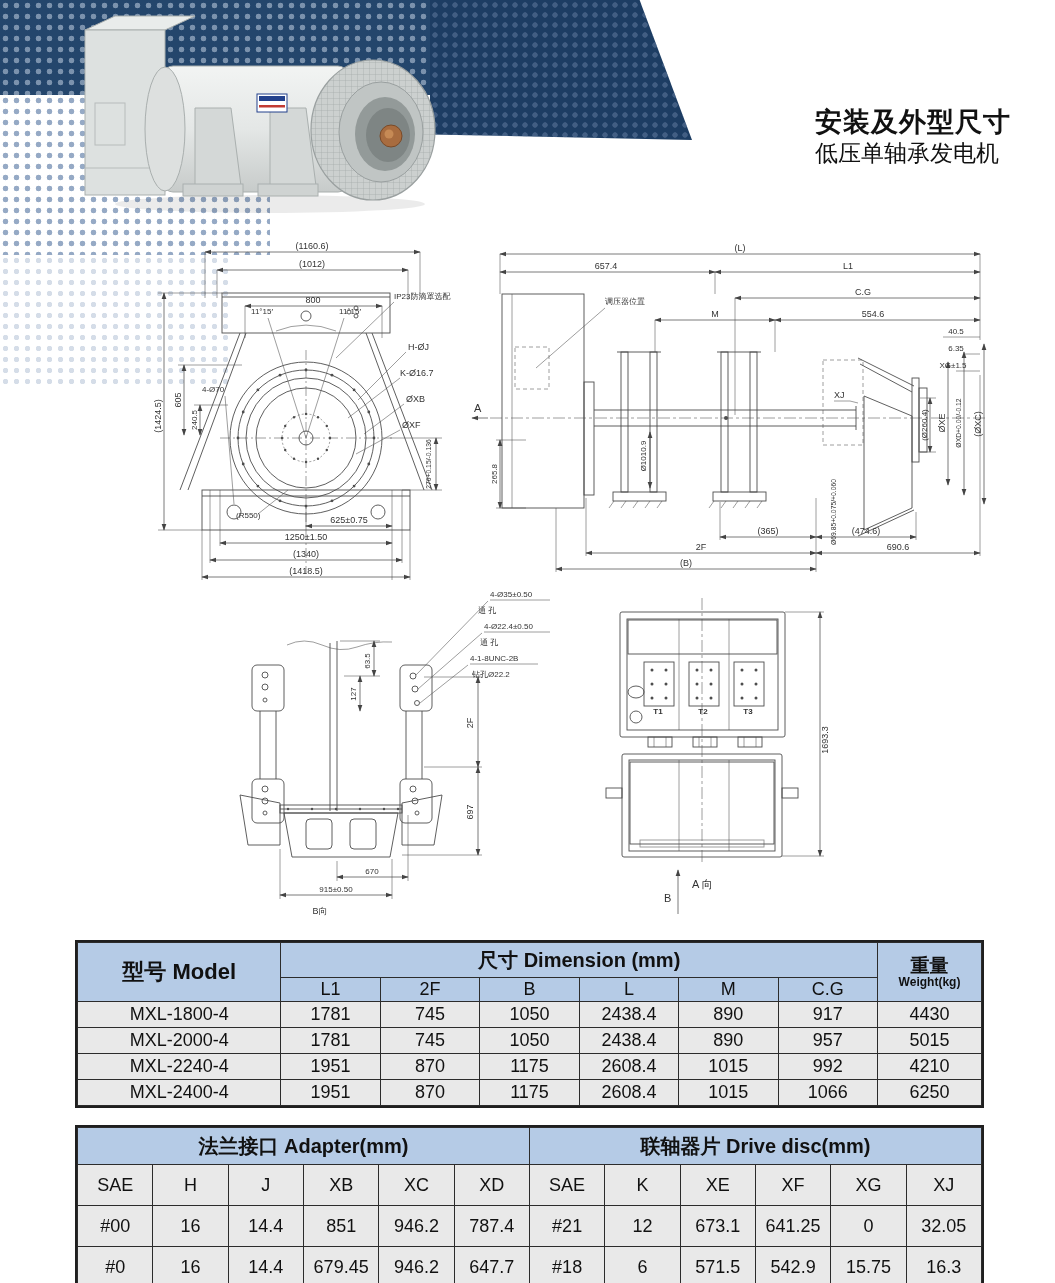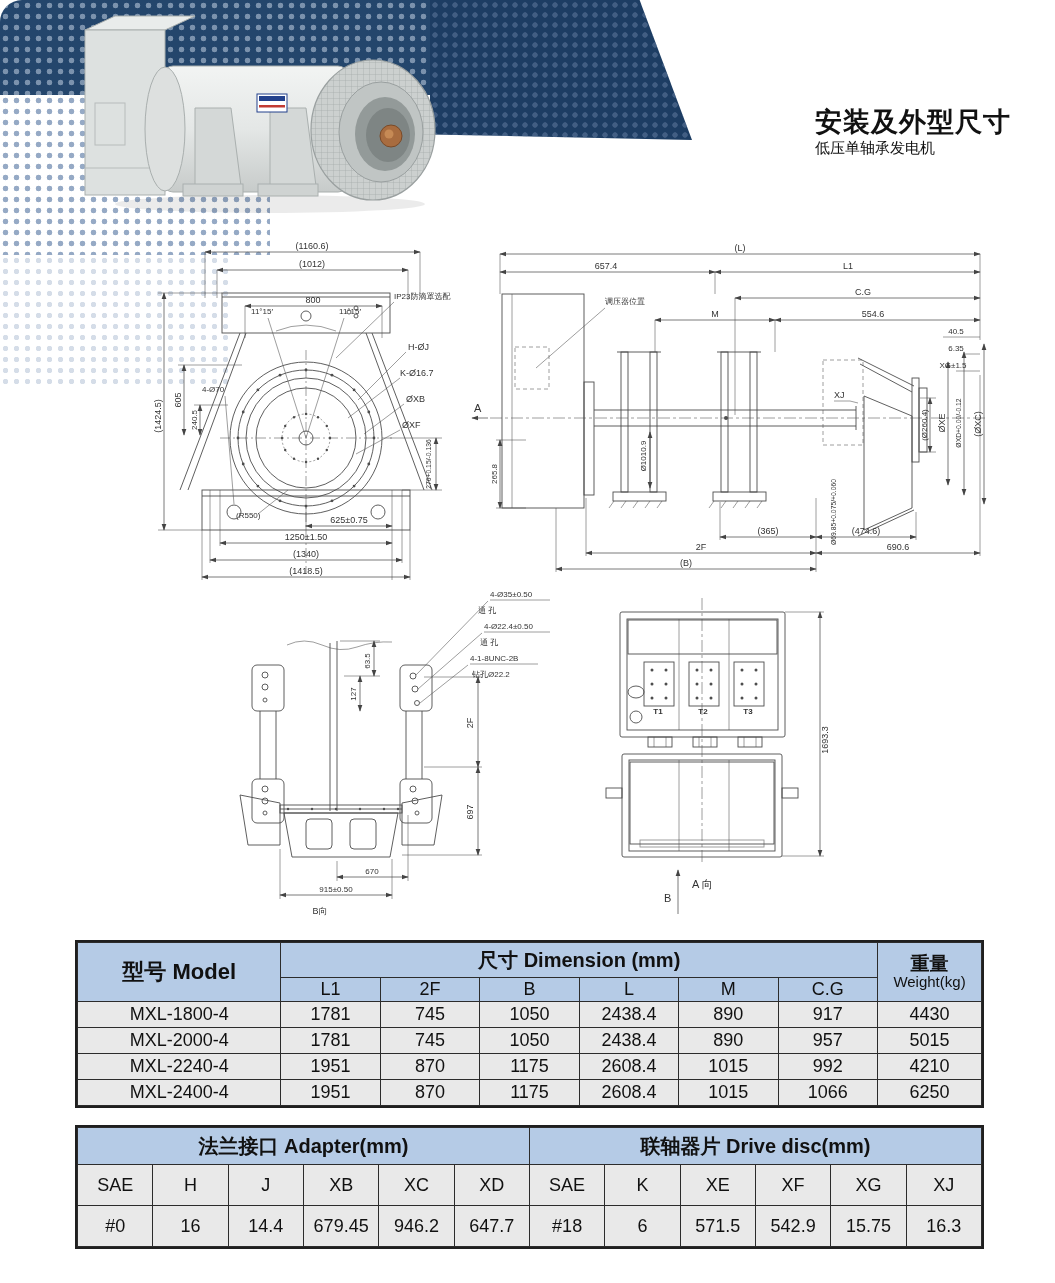--- a/index.html
+++ b/index.html
@@ -1,37 +1,37 @@
 <!DOCTYPE html>
 <html><head>
 <meta charset="utf-8">
 <style>
   html,body{margin:0;padding:0;background:#fff;}
   #page{position:relative;width:1055px;height:1283px;background:#fff;overflow:hidden;
-        font-family:"Liberation Sans",sans-serif;color:#111;border-radius:22px;}
+        font-family:"Liberation Sans",sans-serif;color:#111;}
   .abs{position:absolute;}
 
   
   .dots-navy{background-color:#24466c;
     background-image:radial-gradient(circle,rgba(195,208,226,.55) 2.6px,transparent 3.1px);
     background-size:11px 11px;}
   .dots-strong{background-image:radial-gradient(circle,rgba(45,85,140,.5) 2.6px,transparent 3.1px);
     background-size:11px 11px;}
   .dots-faint{background-image:radial-gradient(circle,rgba(45,85,140,.2) 2.4px,transparent 3px);
     background-size:11px 11px;}
   .navy-shape{background-color:#1d3d63;
     background-image:radial-gradient(circle,rgba(110,135,170,.45) 2.4px,transparent 3px);
     background-size:10px 10px;
     clip-path:polygon(0 0,80% 0,100% 100%,0 96%);}
 
   
   .title-block{line-height:1.22;}
   .t-cn{font-size:27px;font-weight:bold;letter-spacing:1px;}
   .t-en{font-size:22px;font-weight:bold;}
-  .s-cn{font-size:15px;}
+  .s-cn{font-size:23px;}
   .s-en{font-size:23px;}
 
   
   .draw line,.draw path,.draw rect,.draw circle,.draw ellipse,.draw polygon{
     stroke:#4d4d4d;stroke-width:.9;fill:none;}
   .draw .thin{stroke-width:.55;}
   .draw .dim{stroke-width:.75;}
   .draw .dot{fill:#4d4d4d;stroke:none;}
   .draw text{font-family:"Liberation Sans",sans-serif;font-size:9px;fill:#333;stroke:none;}
   .draw .sm{font-size:8px;}
@@ -40,21 +40,21 @@
 
   
   .tbl-wrap{border:2.5px solid #1f1f1f;}
   table.spec{border-collapse:collapse;width:100%;table-layout:fixed;}
   table.spec td{border:1.6px solid #2c2c2c;text-align:center;vertical-align:middle;
     font-family:"Liberation Sans",sans-serif;color:#111;background:#e9e9e9;}
   table.spec .hd td{background:#b5cbe6;}
   .t1 .h1 td{height:32px;font-size:20px;font-weight:bold;}
   .t1 .h1 td.model-h{font-size:22px;}
   .t1 .h1 td.wt-h{font-size:19px;line-height:1.05;}
-  .t1 .wt-en{font-size:15px;font-weight:normal;}
+  .t1 .wt-en{font-size:12px;font-weight:bold;}
   .t1 .h2 td{height:20px;font-size:18px;}
   .t1 .dr td{height:23px;font-size:18px;}
   .t2 .h1 td{height:34px;font-size:20px;font-weight:bold;}
   .t2 .h2 td{height:38px;font-size:18px;}
   .t2 .dr td{height:38px;font-size:18px;}
 </style>
 </head>
 <body>
 
 <div id="page">
@@ -504,20 +504,34 @@
         <td>XC</td>
         <td>XD</td>
         <td>SAE</td>
         <td>K</td>
         <td>XE</td>
         <td>XF</td>
         <td>XG</td>
         <td>XJ</td>
       </tr>
       <tr class="dr">
+        <td>#00</td>
+        <td>16</td>
+        <td>14.4</td>
+        <td>851</td>
+        <td>946.2</td>
+        <td>787.4</td>
+        <td>#21</td>
+        <td>12</td>
+        <td>673.1</td>
+        <td>641.25</td>
+        <td>0</td>
+        <td>32.05</td>
+      </tr>
+      <tr class="dr">
         <td>#0</td>
         <td>16</td>
         <td>14.4</td>
         <td>679.45</td>
         <td>946.2</td>
         <td>647.7</td>
         <td>#18</td>
         <td>6</td>
         <td>571.5</td>
         <td>542.9</td>

